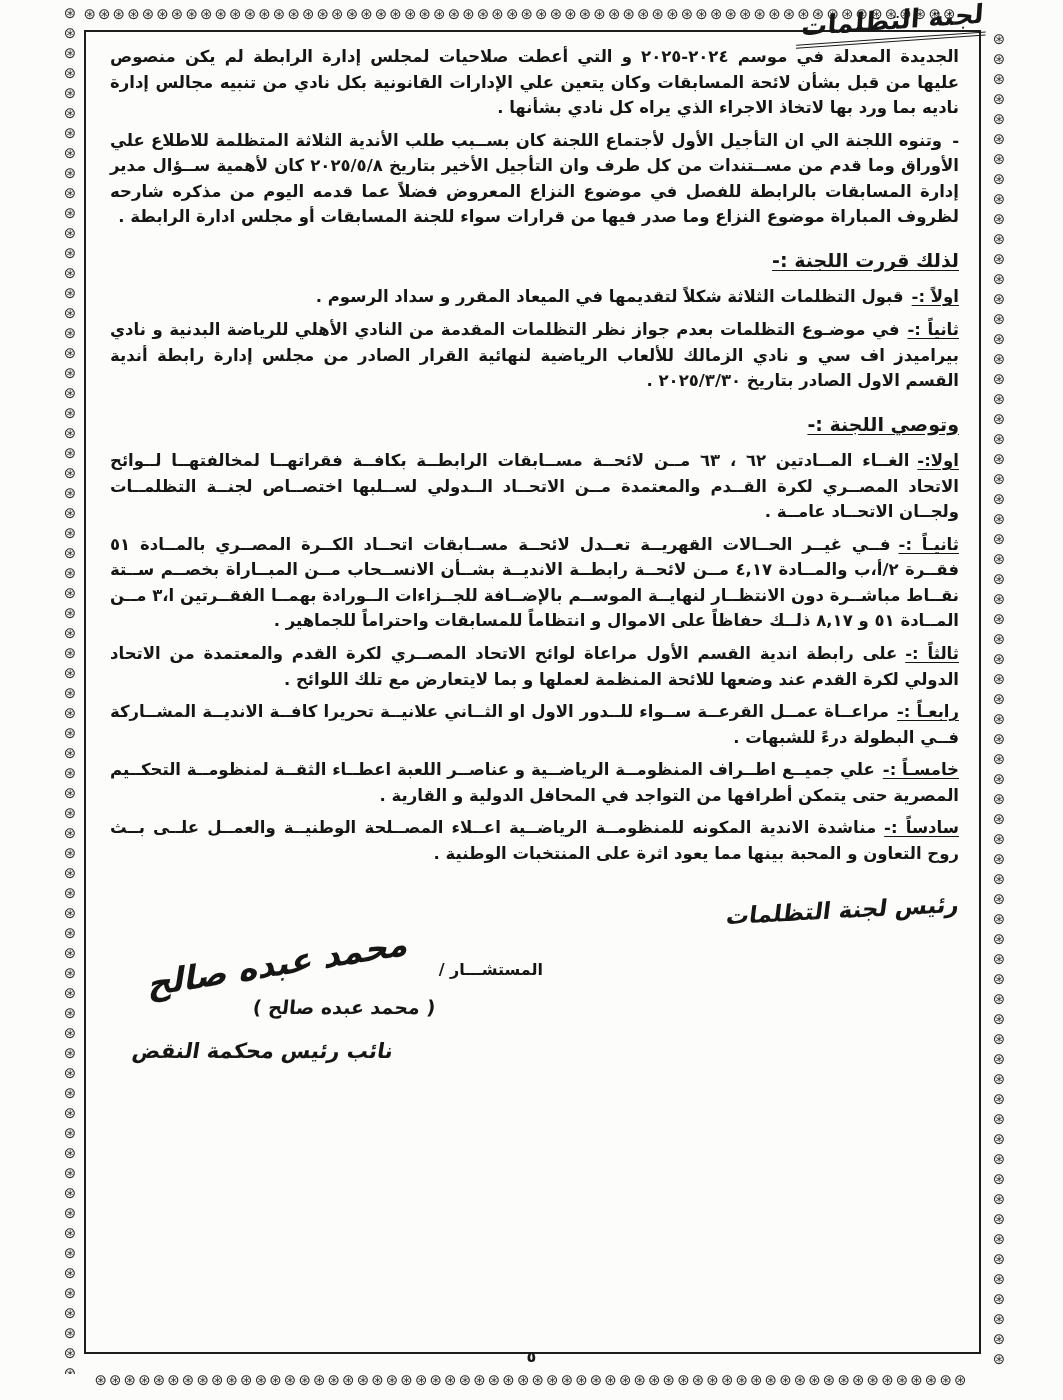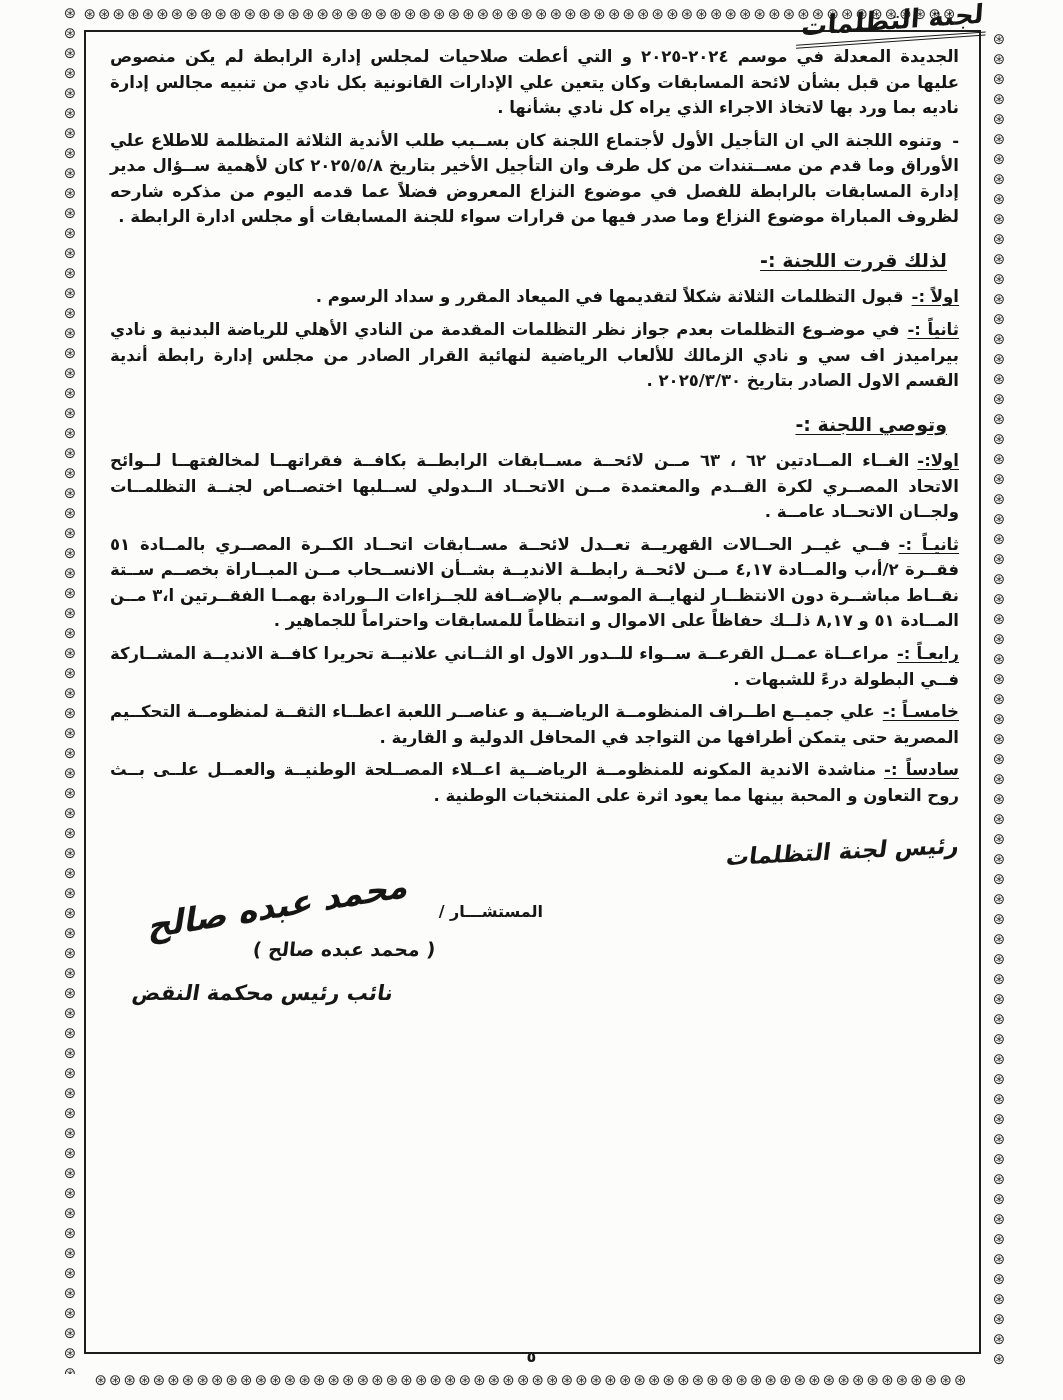--- a/index.html
+++ b/index.html
@@ -56,21 +56,21 @@
     position:absolute;
     top:44px;right:104px;left:110px;
     font-size:16.5px;
     line-height:1.55;
     font-weight:600;
     text-align:justify;
   }
   .para{margin:0 0 7px;}
   .dash{font-weight:700;margin-left:10px;}
   .section-heading{
-    margin:16px 12px 9px;
+    margin:16px 0 9px;
     font-size:19px;font-weight:800;
     text-decoration:underline;
     text-underline-offset:3px;
   }
   .lead{
     font-weight:800;
     text-decoration:underline;
     text-underline-offset:3px;
     margin-left:8px;
     white-space:nowrap;
@@ -154,20 +154,21 @@
     <p class="para"><span class="lead">اولاً :-</span><span>قبول التظلمات الثلاثة شكلاً لتقديمها في الميعاد المقرر و سداد الرسوم .</span></p>
 
     <p class="para"><span class="lead">ثانياً :-</span><span>في موضـوع التظلمات بعدم جواز نظر التظلمات المقدمة من النادي الأهلي للرياضة البدنية و نادي بيراميدز اف سي و نادي الزمالك للألعاب الرياضية لنهائية القرار الصادر من مجلس إدارة رابطة أندية القسم الاول الصادر بتاريخ ٢٠٢٥/٣/٣٠ .</span></p>
 
     <p class="section-heading">وتوصي اللجنة :-</p>
 
     <p class="para"><span class="lead">اولا:-</span><span>الغــاء المــادتين ٦٢ ، ٦٣ مــن لائحــة مســابقات الرابطــة بكافــة فقراتهــا لمخالفتهــا لــوائح الاتحاد المصــري لكرة القــدم والمعتمدة مــن الاتحــاد الــدولي لســلبها اختصــاص لجنــة التظلمــات ولجــان الاتحــاد عامــة .</span></p>
 
     <p class="para"><span class="lead">ثانيـاً :-</span><span>فــي غيــر الحــالات القهريــة تعــدل لائحــة مســابقات اتحــاد الكــرة المصــري بالمــادة ٥١ فقــرة ٢/أ،ب والمــادة ٤,١٧ مــن لائحــة رابطــة الانديــة بشــأن الانســحاب مــن المبــاراة بخصــم ســتة نقــاط مباشــرة دون الانتظــار لنهايــة الموســم بالإضــافة للجــزاءات الــورادة بهمــا الفقــرتين ا،٣ مــن المــادة ٥١ و ٨,١٧ ذلــك حفاظاً على الاموال و انتظاماً للمسابقات واحتراماً للجماهير .</span></p>
 
+    <p class="para"><span class="lead">ثالثاً :-</span><span>على رابطة اندية القسم الأول مراعاة لوائح الاتحاد المصــري لكرة القدم والمعتمدة من الاتحاد الدولي لكرة القدم عند وضعها للائحة المنظمة لعملها و بما لايتعارض مع تلك اللوائح .</span></p>
 
     <p class="para"><span class="lead">رابعـاً :-</span><span>مراعــاة عمــل القرعــة ســواء للــدور الاول او الثــاني علانيــة تحريرا كافــة الانديــة المشــاركة فــي البطولة درءً للشبهات .</span></p>
 
     <p class="para"><span class="lead">خامسـاً :-</span><span>علي جميــع اطــراف المنظومــة الرياضــية و عناصــر اللعبة اعطــاء الثقــة لمنظومــة التحكــيم المصرية حتى يتمكن أطرافها من التواجد في المحافل الدولية و القارية .</span></p>
 
     <p class="para"><span class="lead">سادساً :-</span><span>مناشدة الاندية المكونه للمنظومــة الرياضــية اعــلاء المصــلحة الوطنيــة والعمــل علــى بــث روح التعاون و المحبة بينها مما يعود اثرة على المنتخبات الوطنية .</span></p>
 
     <div class="footer-row">
       <div class="sig-title">رئيس لجنة التظلمات</div>
     </div>

